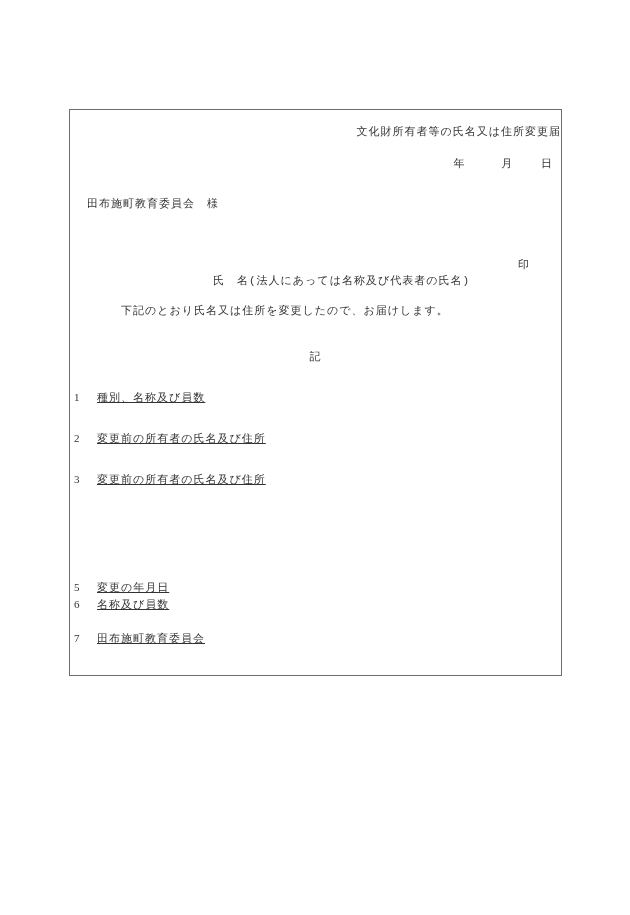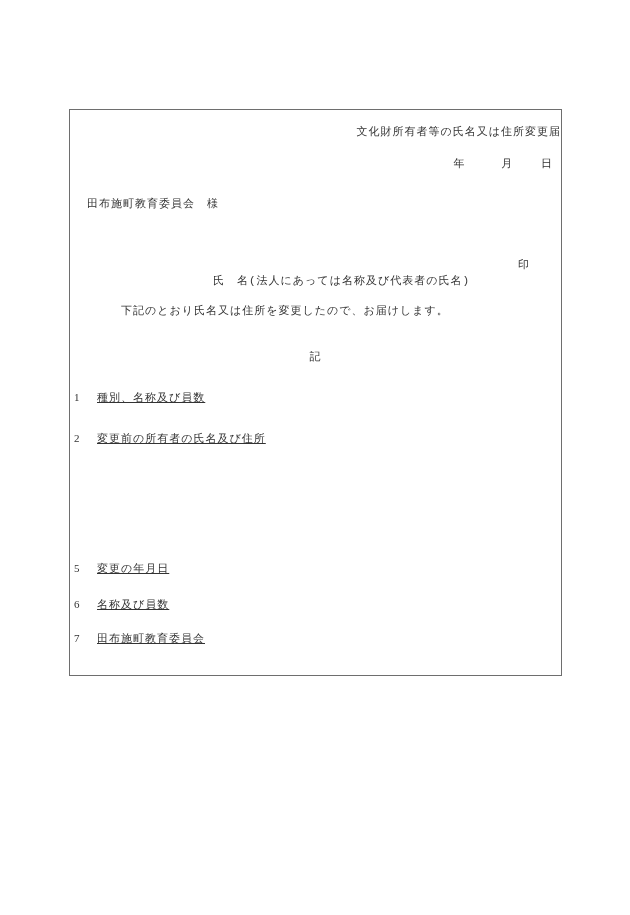--- a/index.html
+++ b/index.html
@@ -103,21 +103,21 @@
   }
   .item .num {
     display: inline-block;
     width: 23px;
     letter-spacing: 0;
   }
   .item.i1 { top: 281px; }
   .item.i2 { top: 322px; }
   .item.i3 { top: 363px; }
   .item.i4 { top: 402px; }
-  .item.i5 { top: 452px; }
+  .item.i5 { top: 471px; }
   .item.i6 { top: 488px; }
   .item.i7 { top: 522px; }
 </style>
 </head>
 <body>
 
 <div class="page">
 
 
   <div class="form-frame">
@@ -144,20 +144,23 @@
     <div class="items">
 
       <div class="item i1">
         <span class="num">1</span><span class="txt">種別、名称及び員数</span>
       </div>
 
       <div class="item i2">
         <span class="num">2</span><span class="txt">変更前の所有者の氏名及び住所</span>
       </div>
 
+      <div class="item i3">
+        <span class="num">3</span><span class="txt">変更前の所有者の氏名及び住所</span>
+      </div>
 
 
       <div class="item i5">
         <span class="num">5</span><span class="txt">変更の年月日</span>
       </div>
 
       <div class="item i6">
         <span class="num">6</span><span class="txt">名称及び員数</span>
       </div>
 

